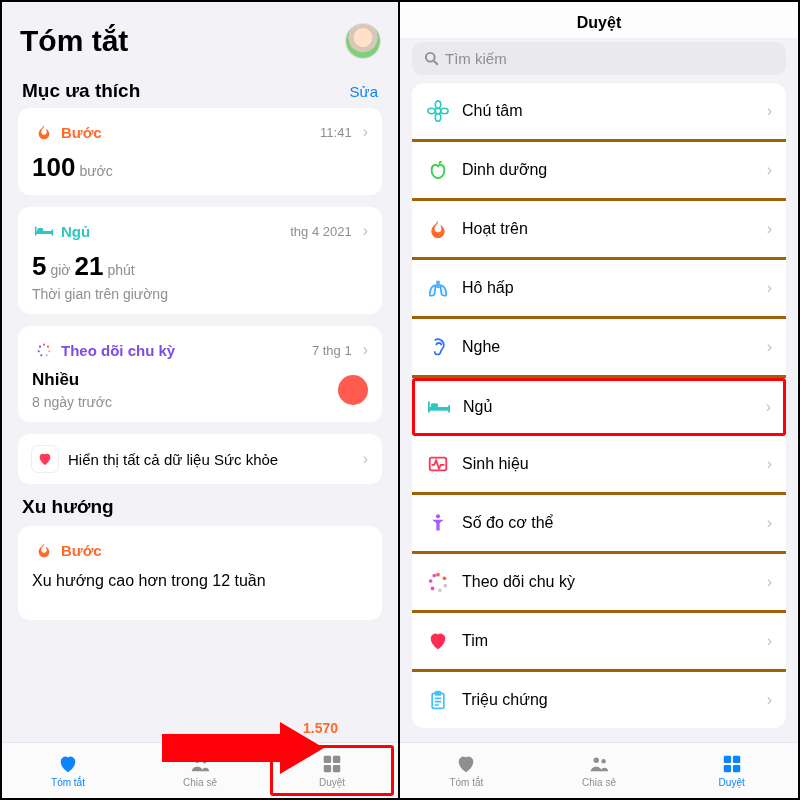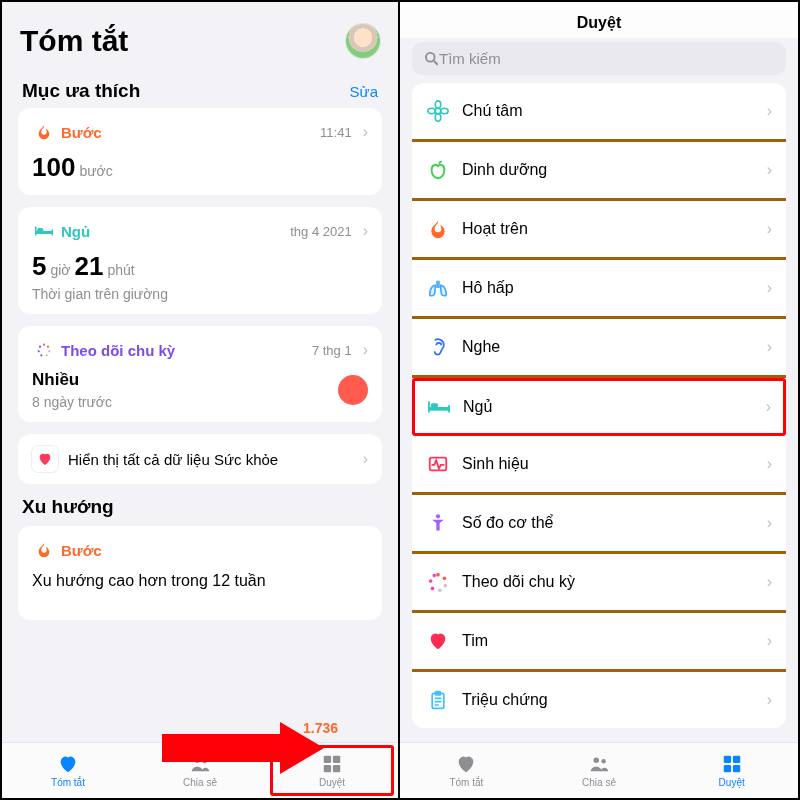--- a/index.html
+++ b/index.html
@@ -28,21 +28,21 @@
 .red-dot { width: 30px; height: 30px; border-radius: 50%; background: #ff5b4f; }
 .show-all { display: flex; align-items: center; gap: 10px; font-size: 15px; }
 .heart-tile { width: 26px; height: 26px; border-radius: 6px; display: flex; align-items: center; justify-content: center; background: #fff; box-shadow: 0 0 0 1px #eee; }
 .spacer { flex: 1; }
 .trend-h { font-size: 19px; font-weight: 700; margin: 10px 4px 8px; }
 .trend-txt { font-size: 16px; font-weight: 400; margin-top: 10px; }
 .trend-num { position: absolute; right: 60px; bottom: 62px; color: #ff6a2c; font-size: 14px; font-weight: 600; }
 
 
 .right-head { padding: 12px 0 6px; text-align: center; font-size: 16px; font-weight: 600; background: #fdfdfe; }
-.search { margin: 4px 12px 8px; background: #e9e9ee; border-radius: 10px; padding: 8px 12px; display: flex; align-items: center; color: #8e8e93; font-size: 15px; }
+.search { margin: 4px 12px 8px; background: #e9e9ee; border-radius: 10px; padding: 8px 12px; display: flex; align-items: center; gap: 6px; color: #8e8e93; font-size: 15px; }
 .right-scroll { flex: 1; padding: 0 12px; overflow: hidden; }
 .list { background: #fff; border-radius: 12px; overflow: hidden; }
 .row { display: flex; align-items: center; padding: 16px 14px; border-bottom: 3px solid #a16207; position: relative; gap: 12px; }
 .row:last-child { border-bottom: none; }
 .row .lbl { font-size: 16px; flex: 1; }
 .row .chev { font-size: 16px; }
 .icon { width: 24px; height: 24px; display: flex; align-items: center; justify-content: center; }
 .red-box { border: 3px solid #ff0008; border-radius: 3px; }
 .row.red-box { padding: 14px 12px; }
 
@@ -175,21 +175,21 @@
           <span class="icon">
             <svg width="16" height="16" viewBox="0 0 24 24" fill="#ff6a2c">
                 <path d="M12 2c1 4-4 5-4 10a4 4 0 0 0 8 0c0-2-1-3-1-5 3 2 5 5 5 8a8 8 0 0 1-16 0c0-6 5-8 8-13z"></path>
               </svg>
           </span>
           <span>Bước</span>
         </div>
         <div class="trend-txt">Xu hướng cao hơn trong 12 tuần</div>
       </div>
     </div>
-    <div class="trend-num">1.736</div>
+    <div class="trend-num">1.570</div>
 
     <div class="arrow">
       <div class="arrow-body"></div>
         <div class="arrow-head"></div>
     </div>
 
     <div class="tabbar">
       <div class="tab active">
         <div class="tab-ic">
             <svg width="22" height="22" viewBox="0 0 24 24" fill="#0a84ff">

